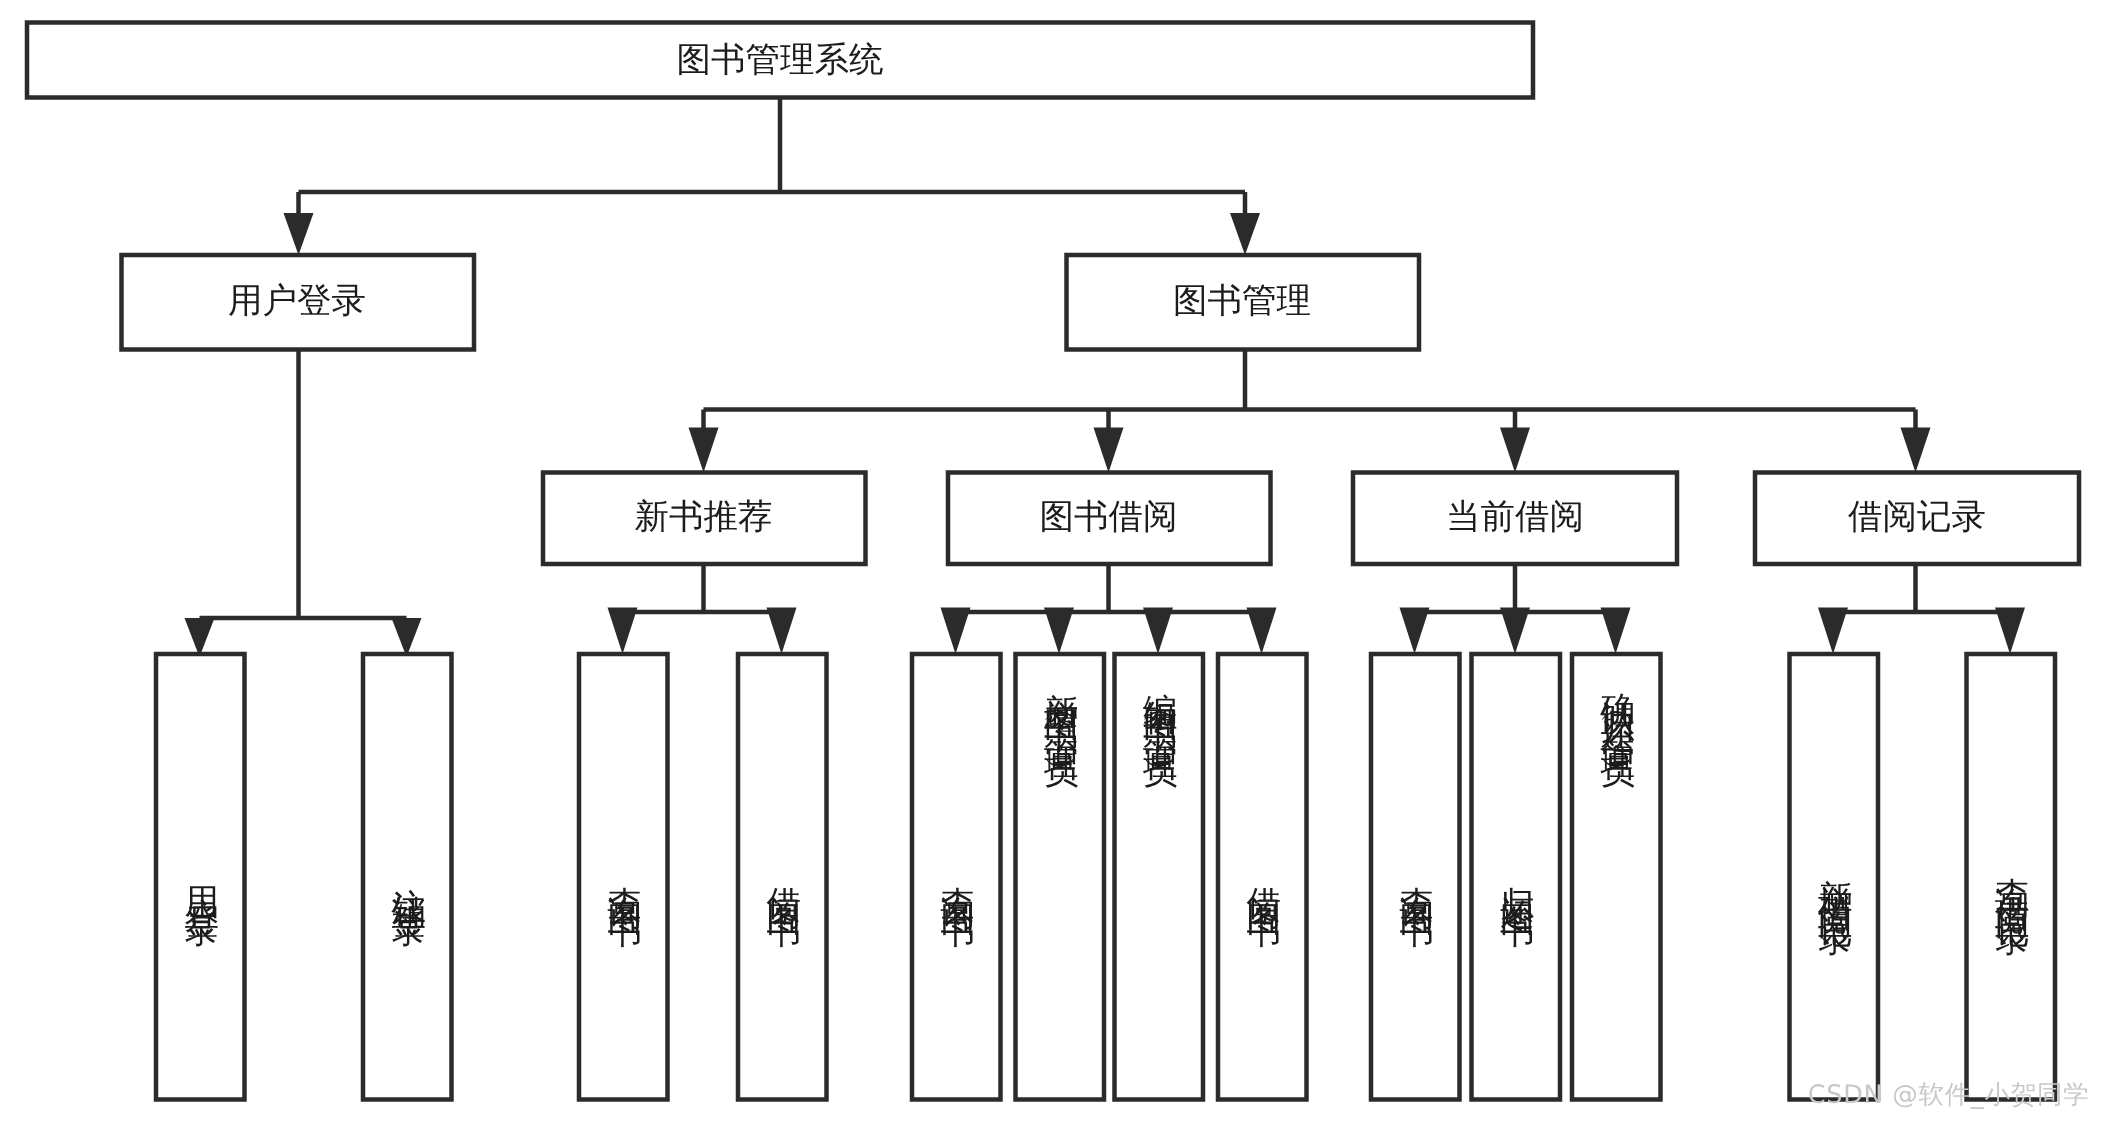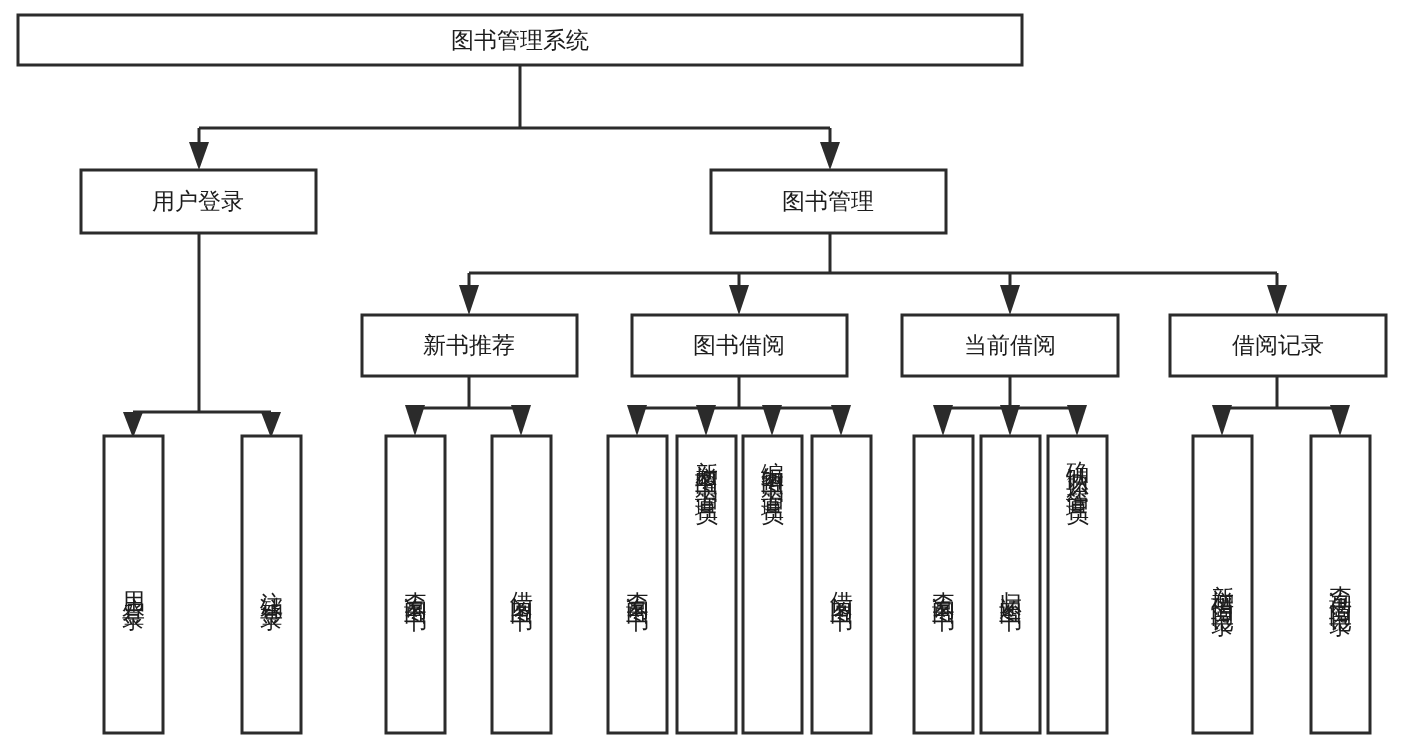--- a/index.html
+++ b/index.html
@@ -237,13 +237,14 @@
     <span class="vtext">确认归还（管理员）</span>
   </div>
 
   <div class="vlabel-wrap centered" style="left:1193px; top:436px; width:59px; height:297px;">
     <span class="vtext">新增借阅记录</span>
   </div>
   <div class="vlabel-wrap centered" style="left:1311px; top:436px; width:59px; height:297px;">
     <span class="vtext">查询借阅记录</span>
   </div>
 
+  <div id="watermark">CSDN @软件_小贺同学</div>
 </div>
 
 </body></html>

